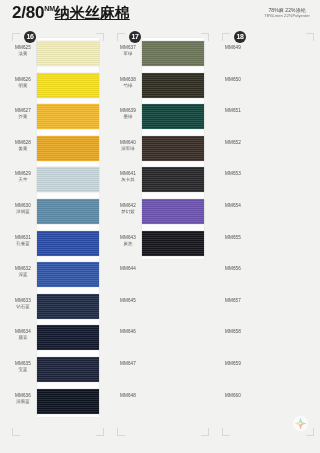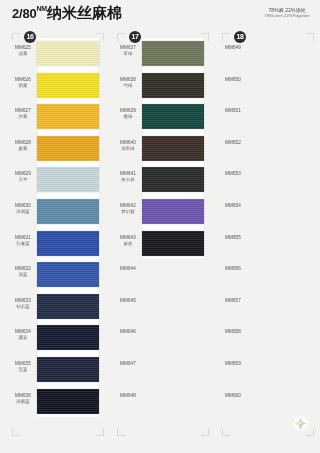--- a/index.html
+++ b/index.html
@@ -29,32 +29,33 @@
     position: absolute;
     left: 12px;
     top: 3px;
     font-size: 17px;
     font-weight: bold;
     color: #1a1a1a;
     letter-spacing: -0.2px;
     white-space: nowrap;
   }
   #title .num {
-    font-size: 13px;
+    font-size: 17px;
     font-weight: bold;
   }
   #title .sup {
     font-size: 7px;
     vertical-align: super;
     font-weight: bold;
   }
   #title .cjk {
     font-size: 15px;
     font-weight: bold;
     letter-spacing: 0px;
+    text-decoration: underline;
   }
   #composition {
     position: absolute;
     right: 10px;
     top: 7px;
     text-align: center;
     line-height: 1.25;
     color: #4a4a4a;
   }
   #composition .comp-cn {

